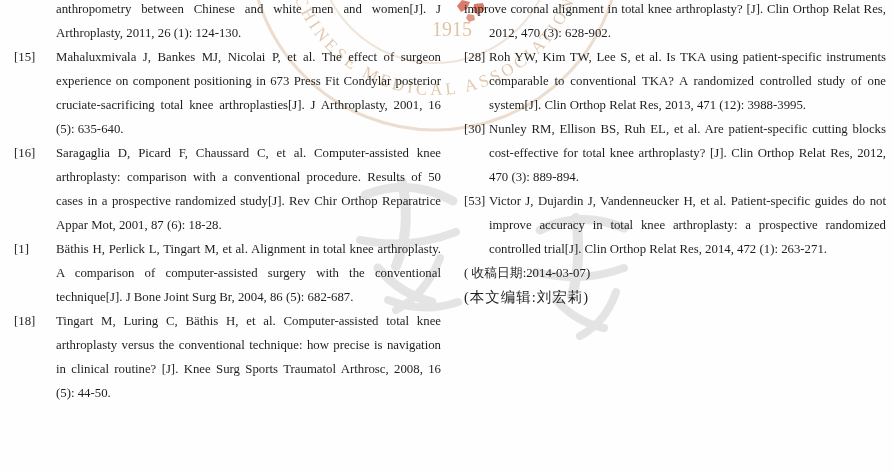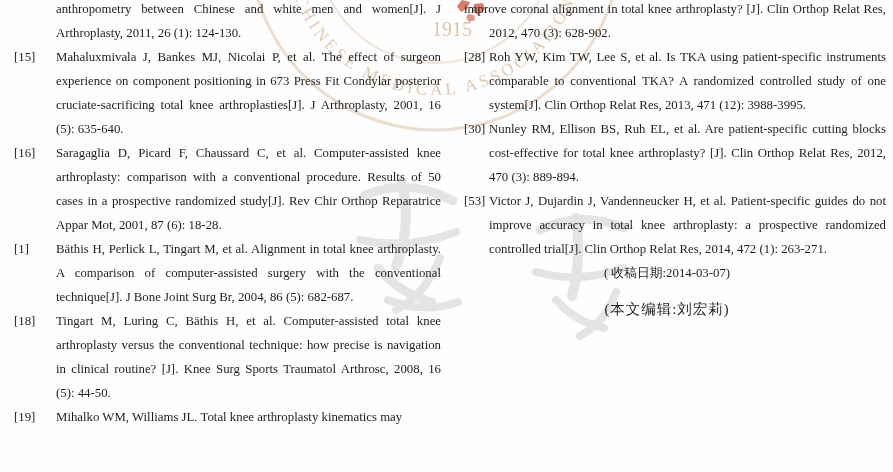--- a/index.html
+++ b/index.html
@@ -18,25 +18,25 @@
     text-align:justify;
   }
   #col-left{left:14px;width:427px;}
   #col-right{left:464px;width:422px;}
   .ref{padding-left:42px;text-indent:-42px;margin:0;}
   #col-right .ref{padding-left:25px;text-indent:-25px;}
   .ref.cont{text-indent:0;}
   .num{display:inline-block;width:42px;text-indent:0;}
   #col-right .num{width:25px;}
   .closing{
-    text-align:center;
+    text-align:left;
     padding-right:16px;
     text-indent:0;
   }
-  .closing.editor{font-size:14.5px;letter-spacing:1px;margin-top:12px;}
+  .closing.editor{font-size:14.5px;letter-spacing:1px;}
   .txtlayer{position:relative;z-index:2;}
 </style>
 </head>
 <body>
 
 <div id="page">
 
   <svg id="wm" viewBox="0 0 893 472" xmlns="http://www.w3.org/2000/svg">
 
     <g>
@@ -81,23 +81,20 @@
       </p>
       <p class="ref">
         <span class="num">[16]</span><span>Saragaglia D, Picard F, Chaussard C, et al. Computer-assisted knee arthroplasty: comparison with a conventional procedure. Results of 50 cases in a prospective randomized study[J]. Rev Chir Orthop Reparatrice Appar Mot, 2001, 87 (6): 18-28.</span>
       </p>
       <p class="ref">
         <span class="num">[1]</span><span>Bäthis H, Perlick L, Tingart M, et al. Alignment in total knee arthroplasty. A comparison of computer-assisted surgery with the conventional technique[J]. J Bone Joint Surg Br, 2004, 86 (5): 682-687.</span>
       </p>
       <p class="ref">
         <span class="num">[18]</span><span>Tingart M, Luring C, Bäthis H, et al. Computer-assisted total knee arthroplasty versus the conventional technique: how precise is navigation in clinical routine? [J]. Knee Surg Sports Traumatol Arthrosc, 2008, 16 (5): 44-50.</span>
       </p>
-      <p class="ref">
-        <span class="num">[19]</span><span>Mihalko WM, Williams JL. Total knee arthroplasty kinematics may</span>
-      </p>
     </div>
 
     <div class="col" id="col-right">
       <p class="ref cont">
         <span>improve coronal alignment in total knee arthroplasty? [J]. Clin Orthop Relat Res, 2012, 470 (3): 628-902.</span>
       </p>
       <p class="ref">
         <span class="num">[28]</span><span>Roh YW, Kim TW, Lee S, et al. Is TKA using patient-specific instruments comparable to conventional TKA? A randomized controlled study of one system[J]. Clin Orthop Relat Res, 2013, 471 (12): 3988-3995.</span>
       </p>
       <p class="ref">

